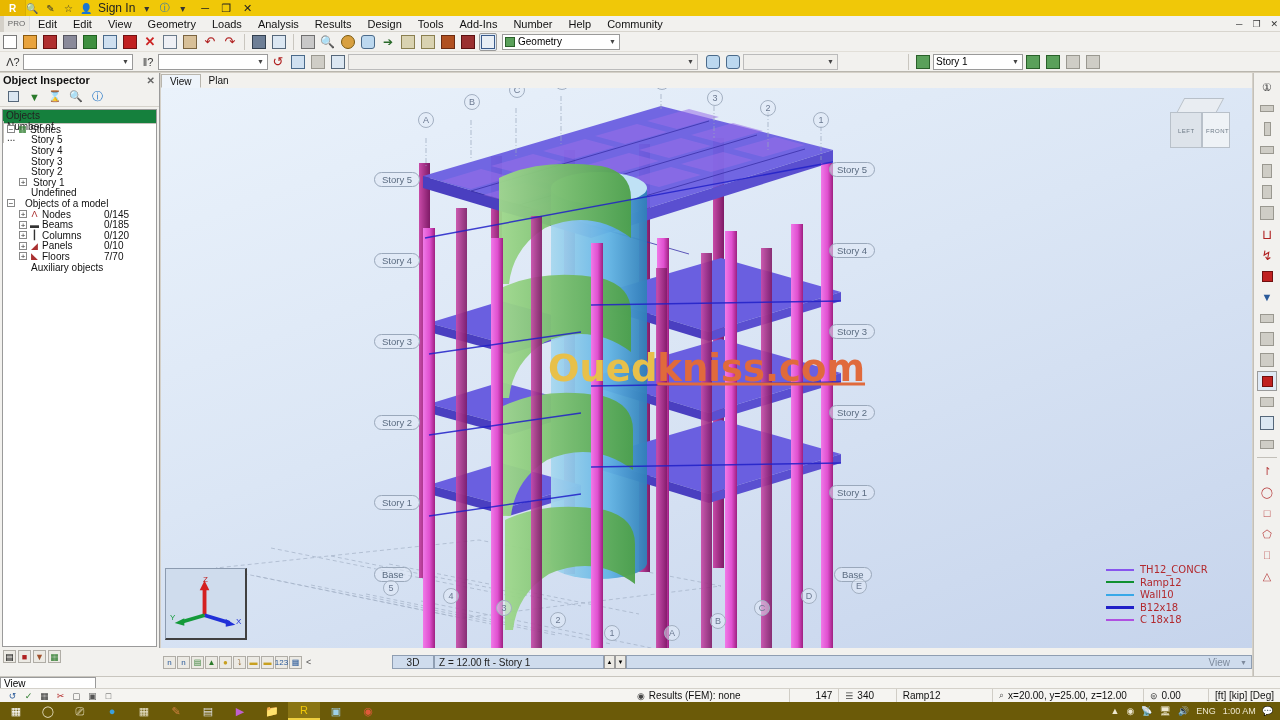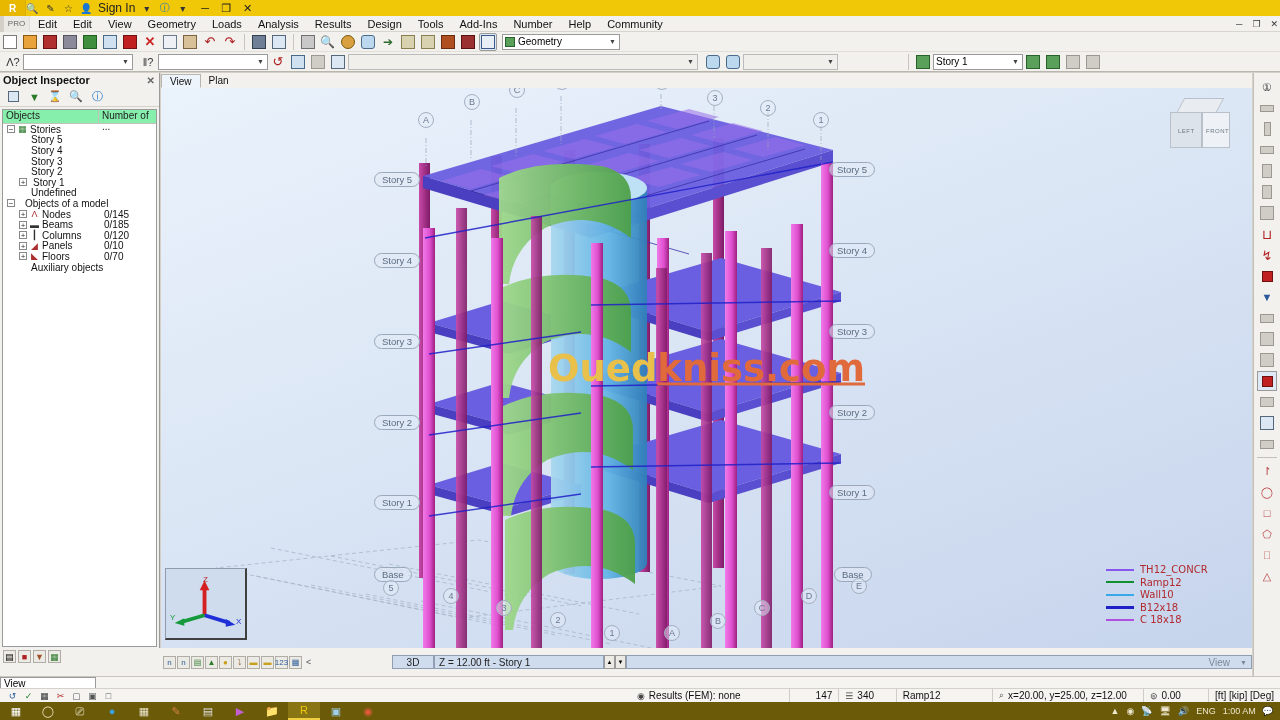--- a/index.html
+++ b/index.html
@@ -115,21 +115,21 @@
   .oi-title .close { margin-left: auto; margin-right: 4px; color:#666; font-size: 10px; }
   .oi-toolbar {
     height: 20px; background: #f2f1ee; display:flex; align-items:center; gap: 6px;
     padding-left: 6px; border-bottom: 1px solid #d5d2cb;
   }
   .oi-tb-btn { width:15px; height:15px; display:flex; align-items:center; justify-content:center; font-size:11px;}
   .oi-tree {
     flex: 1; background: #fff; border: 1px solid #9a9a9a; margin: 2px;
     overflow: hidden; position: relative;
   }
-  .oi-hdr { display:flex; height:14px; border-bottom:1px solid #c4c2bb; background:#86efac; }
+  .oi-hdr { display:flex; height:14px; border-bottom:1px solid #c4c2bb; background:#15803d;flex-direction:column; }
   .oi-hdr div { font-size:10px; color:#222; padding-left:3px; }
   .oi-hdr .c1 { flex:1; }
   .oi-hdr .c2 { width:58px; border-left:1px solid #c4c2bb; }
   .tree-row { display:flex; height:10.6px; align-items:center; font-size:10px; color:#111; }
   .tree-row .lbl { white-space: nowrap; }
   .tree-row .num { margin-left:auto; width:52px; font-size:10px; color:#111; }
   .expander {
     display:inline-block; width:8px; height:8px; line-height:7px; text-align:center;
     border:1px solid #888; background:#fff; font-size:8px; color:#333; margin-right:2px;
   }
@@ -547,21 +547,21 @@
       <div class="tree-row" style="padding-left:16px;">
         <span class="expander">+</span>
         <span class="tgl-icon" style="color:#aa3030;">◢</span>
         <span class="lbl">Panels</span>
         <span class="num">0/10</span>
       </div>
       <div class="tree-row" style="padding-left:16px;">
         <span class="expander">+</span>
         <span class="tgl-icon" style="color:#aa3030;">◣</span>
         <span class="lbl">Floors</span>
-        <span class="num">0/70</span>
+        <span class="num">7/70</span>
       </div>
       <div class="tree-row" style="padding-left:28px;">
         <span class="lbl">Auxiliary objects</span>
       </div>
     </div>
 
     <div class="oi-tabs">
       <div class="oi-tab active">Geometry</div>
       <div class="oi-tab">Groups</div>
     </div>

